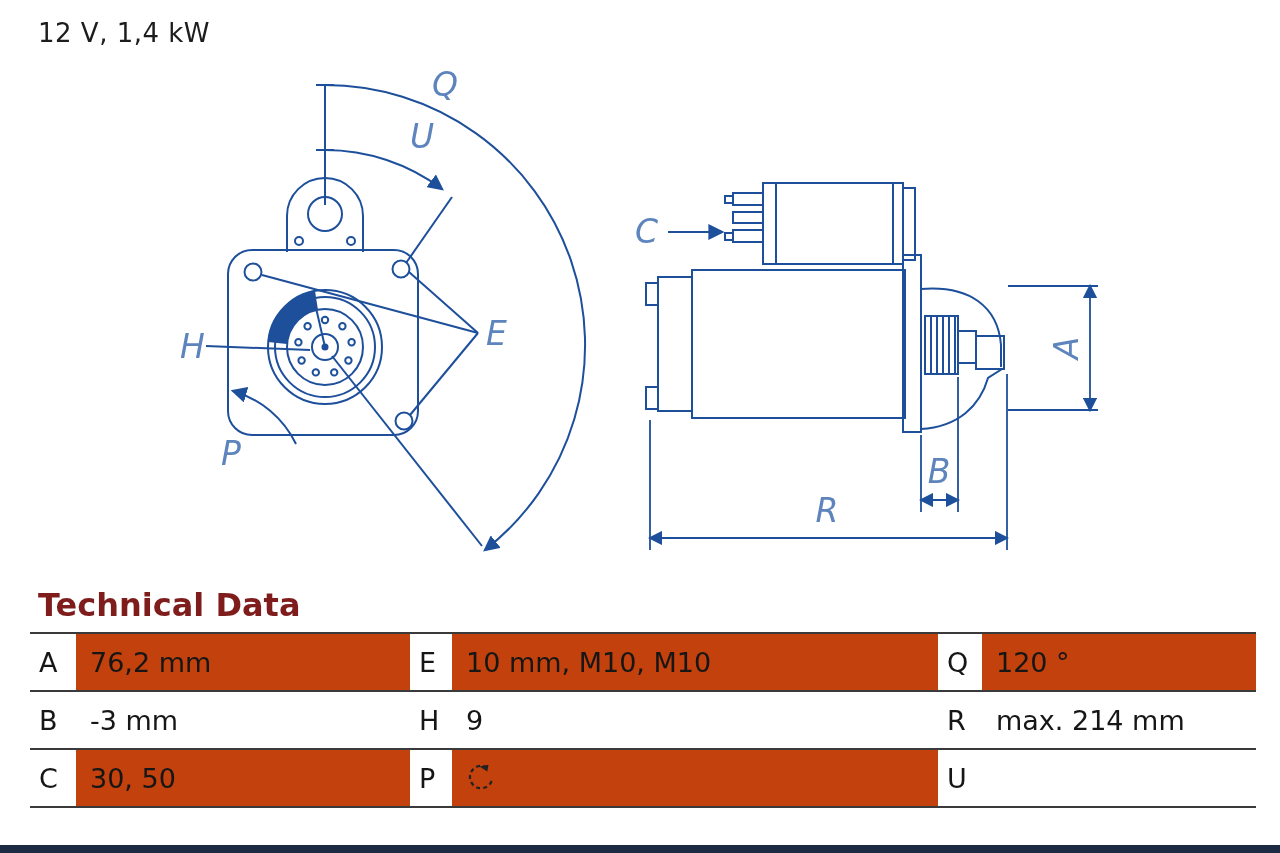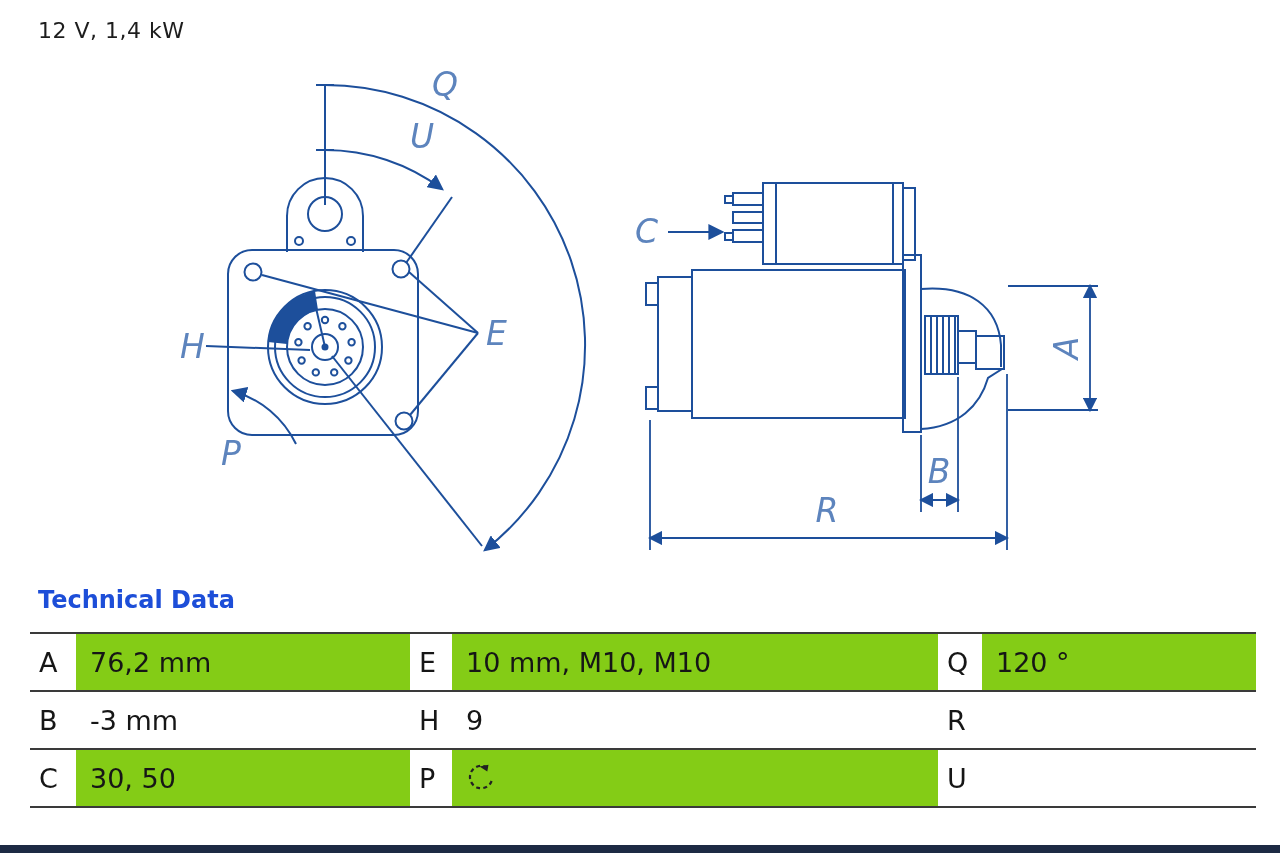--- a/index.html
+++ b/index.html
@@ -1,36 +1,36 @@
 <!DOCTYPE html>
 <html><head>
 <meta charset="utf-8">
 <style>
   html,body { margin:0; padding:0; background:#ffffff; }
   .page {
     position:relative; width:1280px; height:853px; background:#ffffff;
     font-family:"DejaVu Sans","Liberation Sans",sans-serif; overflow:hidden;
     --line-color:#1d4f9b; --label-color:#5d84bd;
   }
-  .title { position:absolute; left:38px; top:18px; font-size:22px; color:#1d1d1d; letter-spacing:0.5px; }
+  .title { position:absolute; left:38px; top:18px; font-size:26px; color:#1d1d1d; letter-spacing:0.5px; }
   .drawing { position:absolute; left:0; top:0; }
 
   .ln  { stroke:var(--line-color); stroke-width:2; fill:none; }
   .thin{ stroke-width:1.8; }
   .fillb { fill:var(--line-color); stroke:none; }
   .mk  { fill:var(--line-color); }
   .lbl { fill:var(--label-color); font-family:"DejaVu Sans",sans-serif; font-style:italic; font-size:33px; }
 
-  .td-title { position:absolute; left:38px; top:586px; font-size:24px; font-weight:bold; color:#1d4ed8; }
+  .td-title { position:absolute; left:38px; top:586px; font-size:32px; font-weight:bold; color:#7f1d1d; }
   .table { position:absolute; left:30px; top:632px; width:1226px; }
   .trow { display:grid; grid-template-columns:46px 334px 42px 486px 44px 1fr; height:56px; border-top:2px solid #3a3a3a; }
   .trow:last-child { border-bottom:2px solid #3a3a3a; }
   .cell { display:flex; align-items:center; font-size:27px; color:#161616; padding-left:9px; }
   .v { padding-left:14px; }
-  .shade { background:#84cc16; }
+  .shade { background:#c2410c; }
   .bottombar { position:absolute; left:0; bottom:0; width:100%; height:8px; background:#1d2a44; }
 </style>
 </head>
 <body>
 
 <div class="page" style="--line-color: #1d4f9b; --label-color: #5d84bd;">
 
   <svg class="drawing" width="1280" height="590" viewBox="0 0 1280 590">
     <defs>
       <marker id="arr" viewBox="0 0 10 10" refX="8.5" refY="5" markerWidth="8" markerHeight="8" orient="auto-start-reverse">
@@ -157,20 +157,21 @@
       <div class="cell v shade">10 mm, M10, M10</div>
       <div class="cell k">Q</div>
       <div class="cell v shade">120 °</div>
     </div>
     <div class="trow">
       <div class="cell k">B</div>
       <div class="cell v">-3 mm</div>
       <div class="cell k">H</div>
       <div class="cell v">9</div>
       <div class="cell k">R</div>
+      <div class="cell v">max. 214 mm</div>
     </div>
     <div class="trow">
       <div class="cell k">C</div>
       <div class="cell v shade">30, 50</div>
       <div class="cell k">P</div>
       <div class="cell v shade">
         <svg width="30" height="30" viewBox="0 0 30 30">
           <path d="M21,4.5 A11.2,11.2 0 1 0 26.3,15" fill="none" stroke="#222222" stroke-width="2.2" stroke-dasharray="4 3.2"></path>
           <path d="M13.5,3.5 L22.5,1.8 L21.3,8.6 Z" fill="#222222"></path>
         </svg>

